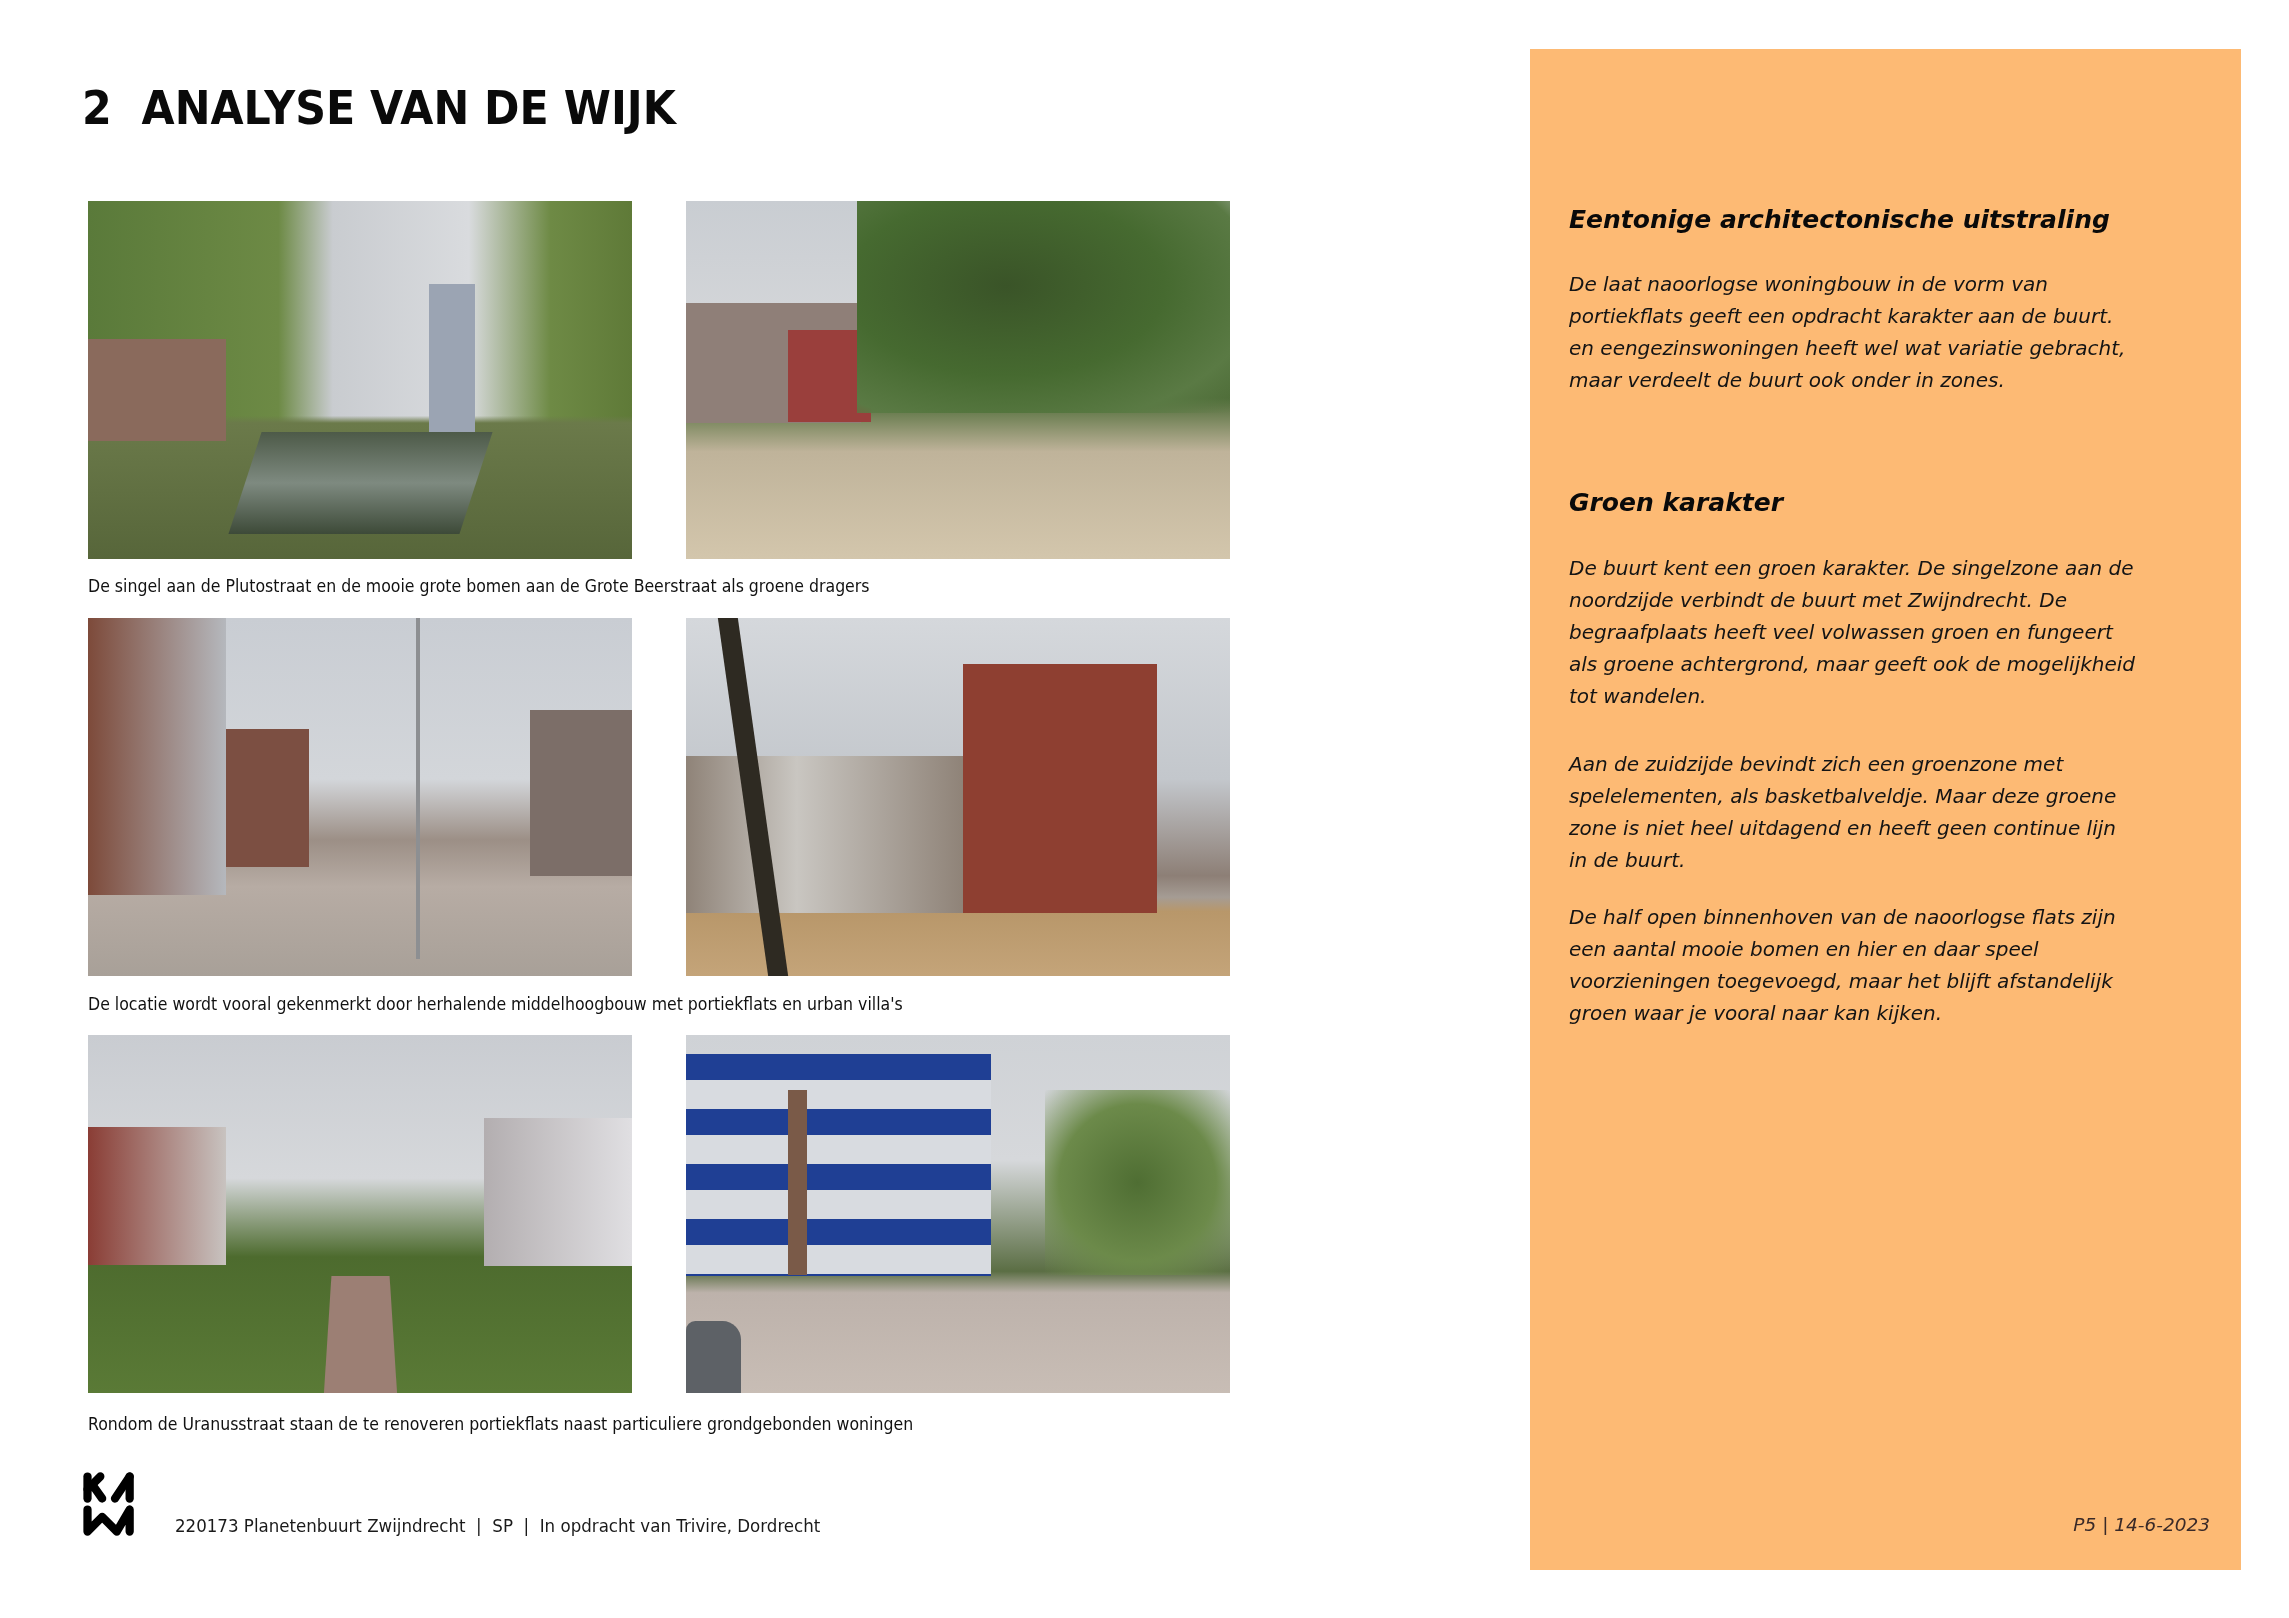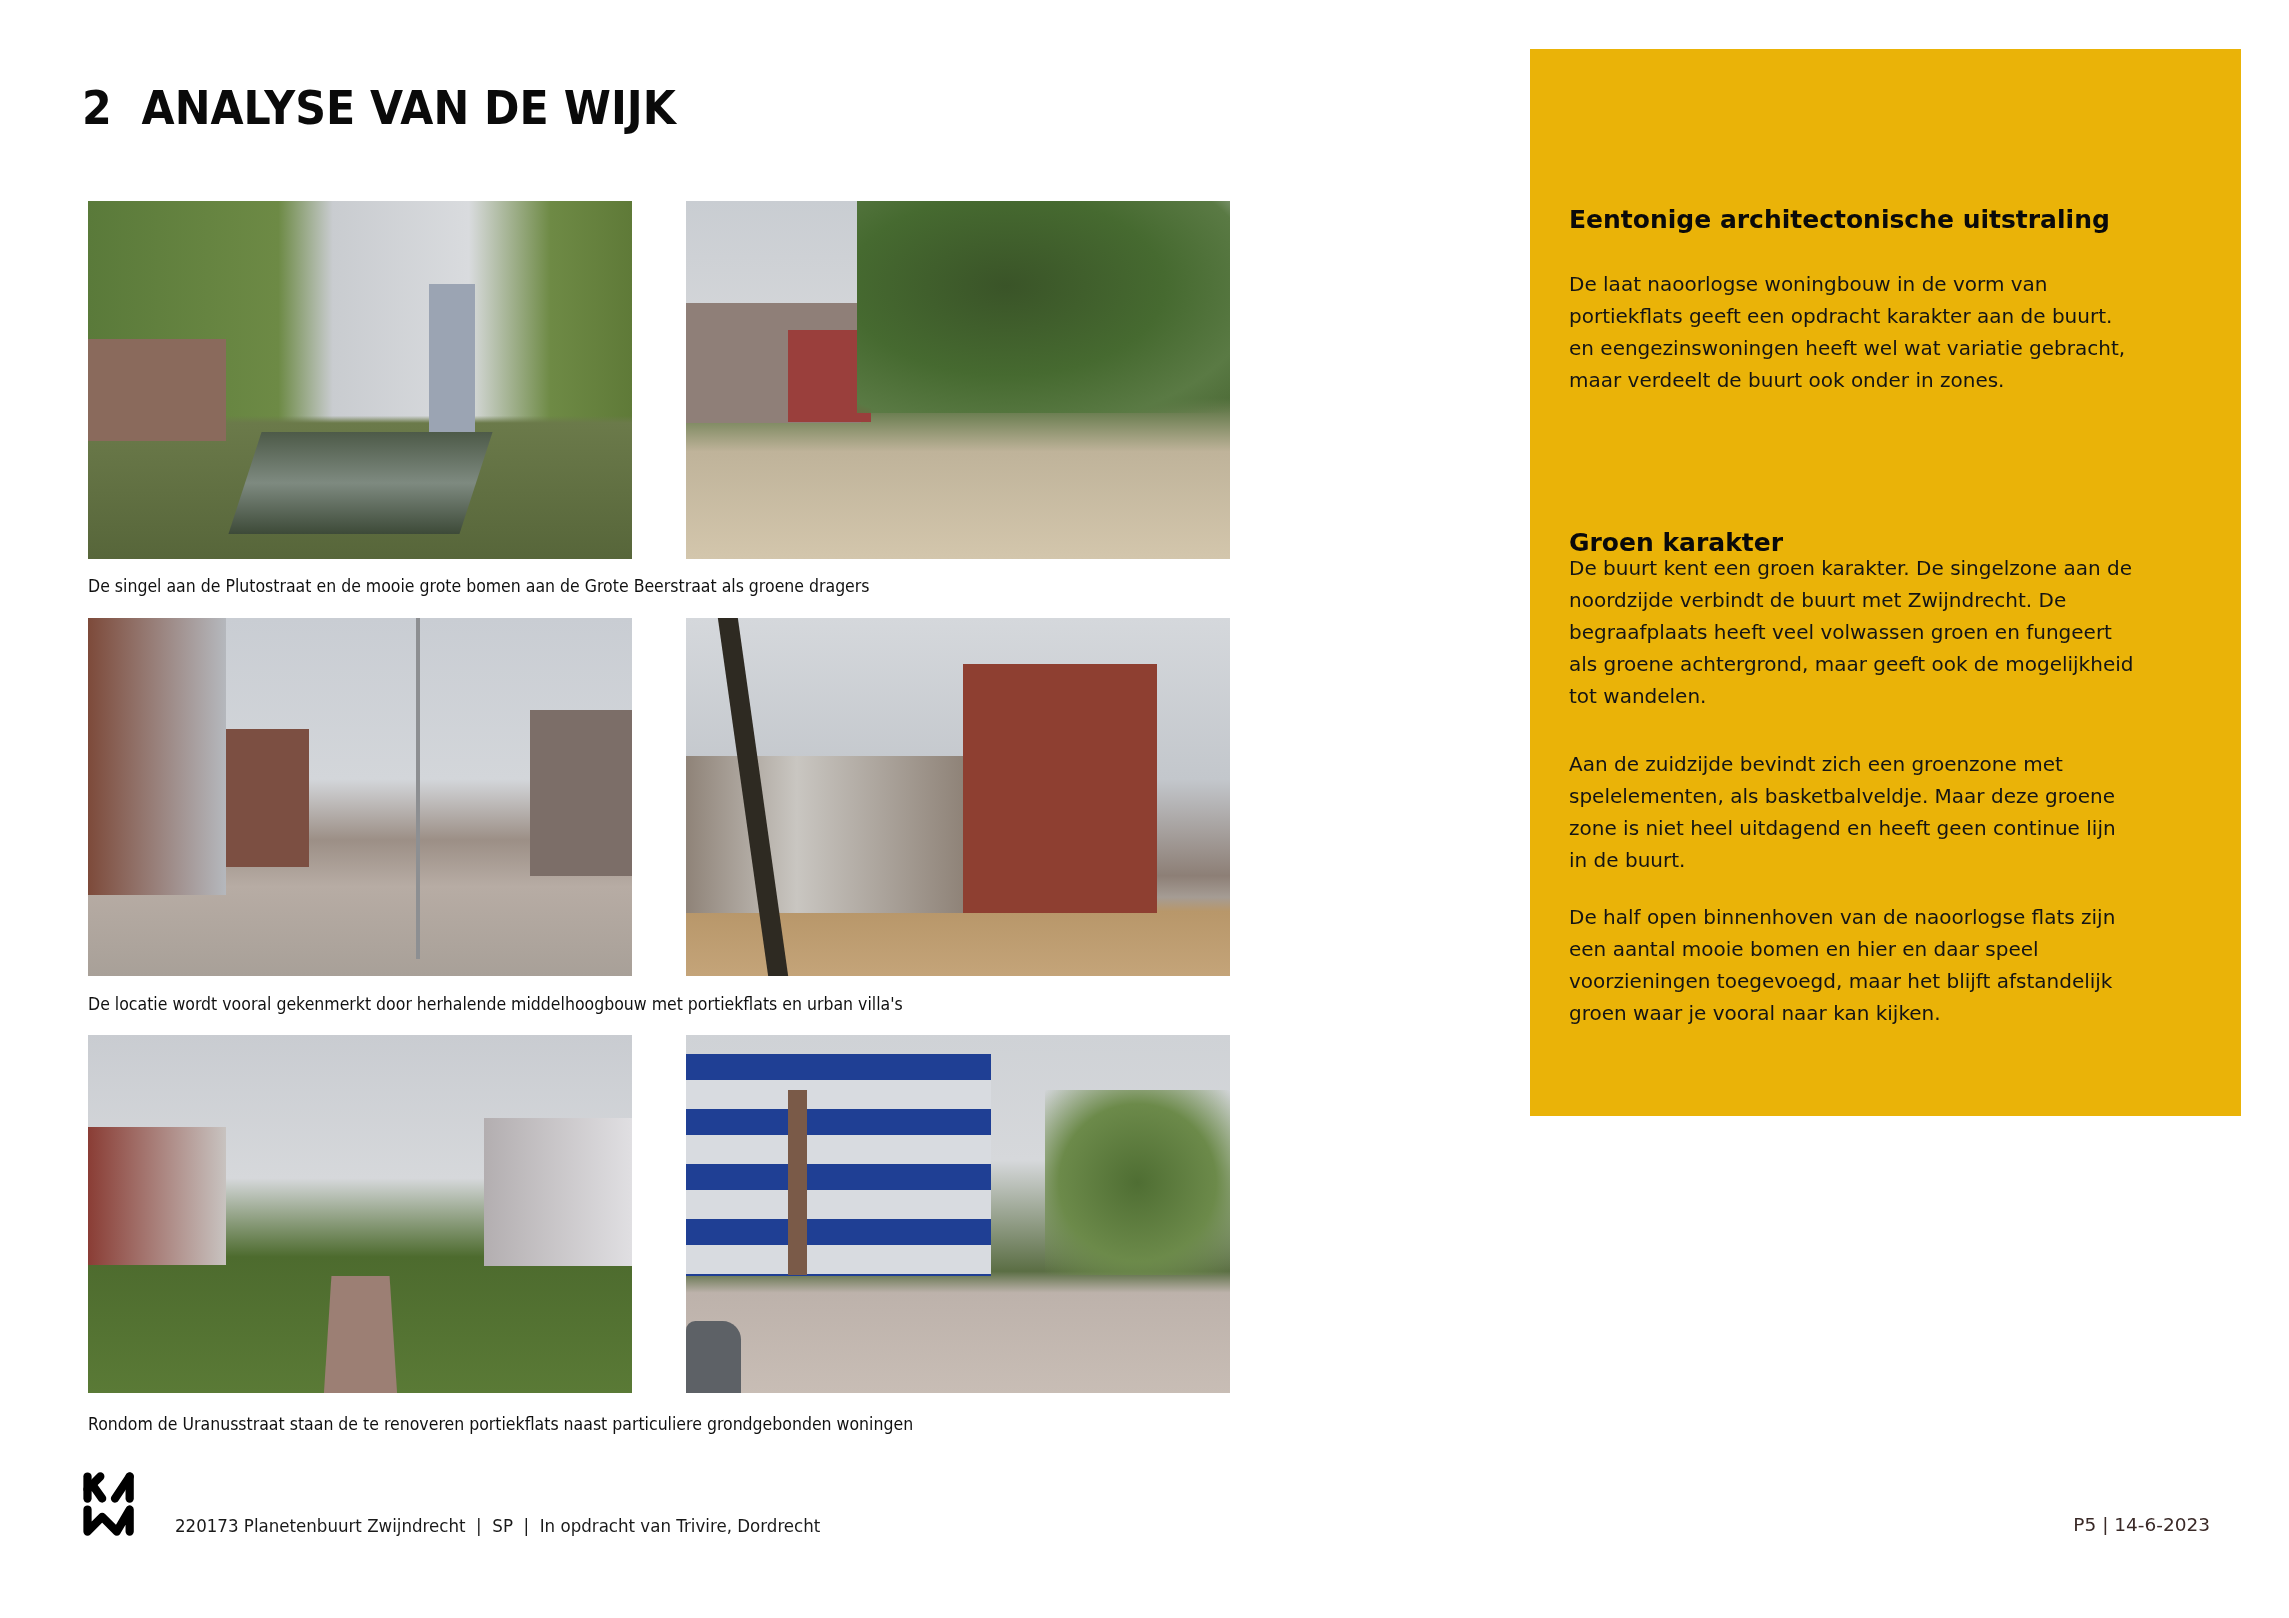--- a/index.html
+++ b/index.html
@@ -53,21 +53,21 @@
       background: repeating-linear-gradient(180deg, #1f3f94 0px, #1f3f94 26px, #d8dbe0 26px, #d8dbe0 55px); }
   .p6 .brick { position:absolute; left:102px; top:55px; width:18.5px; height:185px; background:#7a5a48; }
   .p6 .trees { position:absolute; right:0; top:55px; width:185px; height:185px; background: radial-gradient(ellipse at 50% 50%, #4f6e33 0%, #6c8a4a 60%, rgba(108,138,74,0) 100%); }
   .p6 .car { position:absolute; left:0; top:286px; width:55px; height:72px; background:#5d6166; border-radius: 9.2px 18.5px 0 0; }
 
   .logo { left: 82px; top: 1471px; width: 55px; height: 66px; }
 
   .footer-text { left: 175px; top: 1514px; font-size: 18.5px; line-height: 24px; white-space: pre; color: #1a1a1a;
                  transform: scaleX(0.9); transform-origin: left center; }
 
-  .panel { left: 1530px; top: 49px; width: 711px; height: 1067px; background: #eab308; }
+  .panel { left: 1530px; top: 49px; width: 711px; height: 1521px; background: #fdba74; font-style: italic; }
   .panel-text { position: absolute; left: 39px; width: 665px; font-size: 20px; line-height: 32px; color: #141414; }
   .panel-heading { position: absolute; left: 39px; font-size: 25px; font-weight: bold; line-height: 31px; color: #0a0a0a; white-space: nowrap; }
   .pline { display: block; white-space: nowrap; }
   .page-label { position: absolute; right: 31px; top: 1464px; font-size: 18.5px; line-height: 24px; color: #3a2a28; white-space: pre; }
 </style>
 </head>
 <body>
 
 <div class="abs page-title">2  ANALYSE VAN DE WIJK</div>
 
@@ -131,21 +131,21 @@
 
 <div class="abs panel">
   <div class="panel-heading" style="top:155px;">Eentonige architectonische uitstraling</div>
   <div class="panel-text" style="top:219px;">
     <span class="pline">De laat naoorlogse woningbouw in de vorm van</span>
     <span class="pline">portiekflats geeft een opdracht karakter aan de buurt.</span>
     <span class="pline">en eengezinswoningen heeft wel wat variatie gebracht,</span>
     <span class="pline">maar verdeelt de buurt ook onder in zones.</span>
   </div>
 
-  <div class="panel-heading" style="top:438px;margin-top:40px;">Groen karakter</div>
+  <div class="panel-heading" style="top:438px;">Groen karakter</div>
   <div class="panel-text" style="top:503px;">
     <span class="pline">De buurt kent een groen karakter. De singelzone aan de</span>
     <span class="pline">noordzijde verbindt de buurt met Zwijndrecht. De</span>
     <span class="pline">begraafplaats heeft veel volwassen groen en fungeert</span>
     <span class="pline">als groene achtergrond, maar geeft ook de mogelijkheid</span>
     <span class="pline">tot wandelen.</span>
   </div>
   <div class="panel-text" style="top:668px;margin-top:31px;">
     <span class="pline">Aan de zuidzijde bevindt zich een groenzone met</span>
     <span class="pline">spelelementen, als basketbalveldje. Maar deze groene</span>

